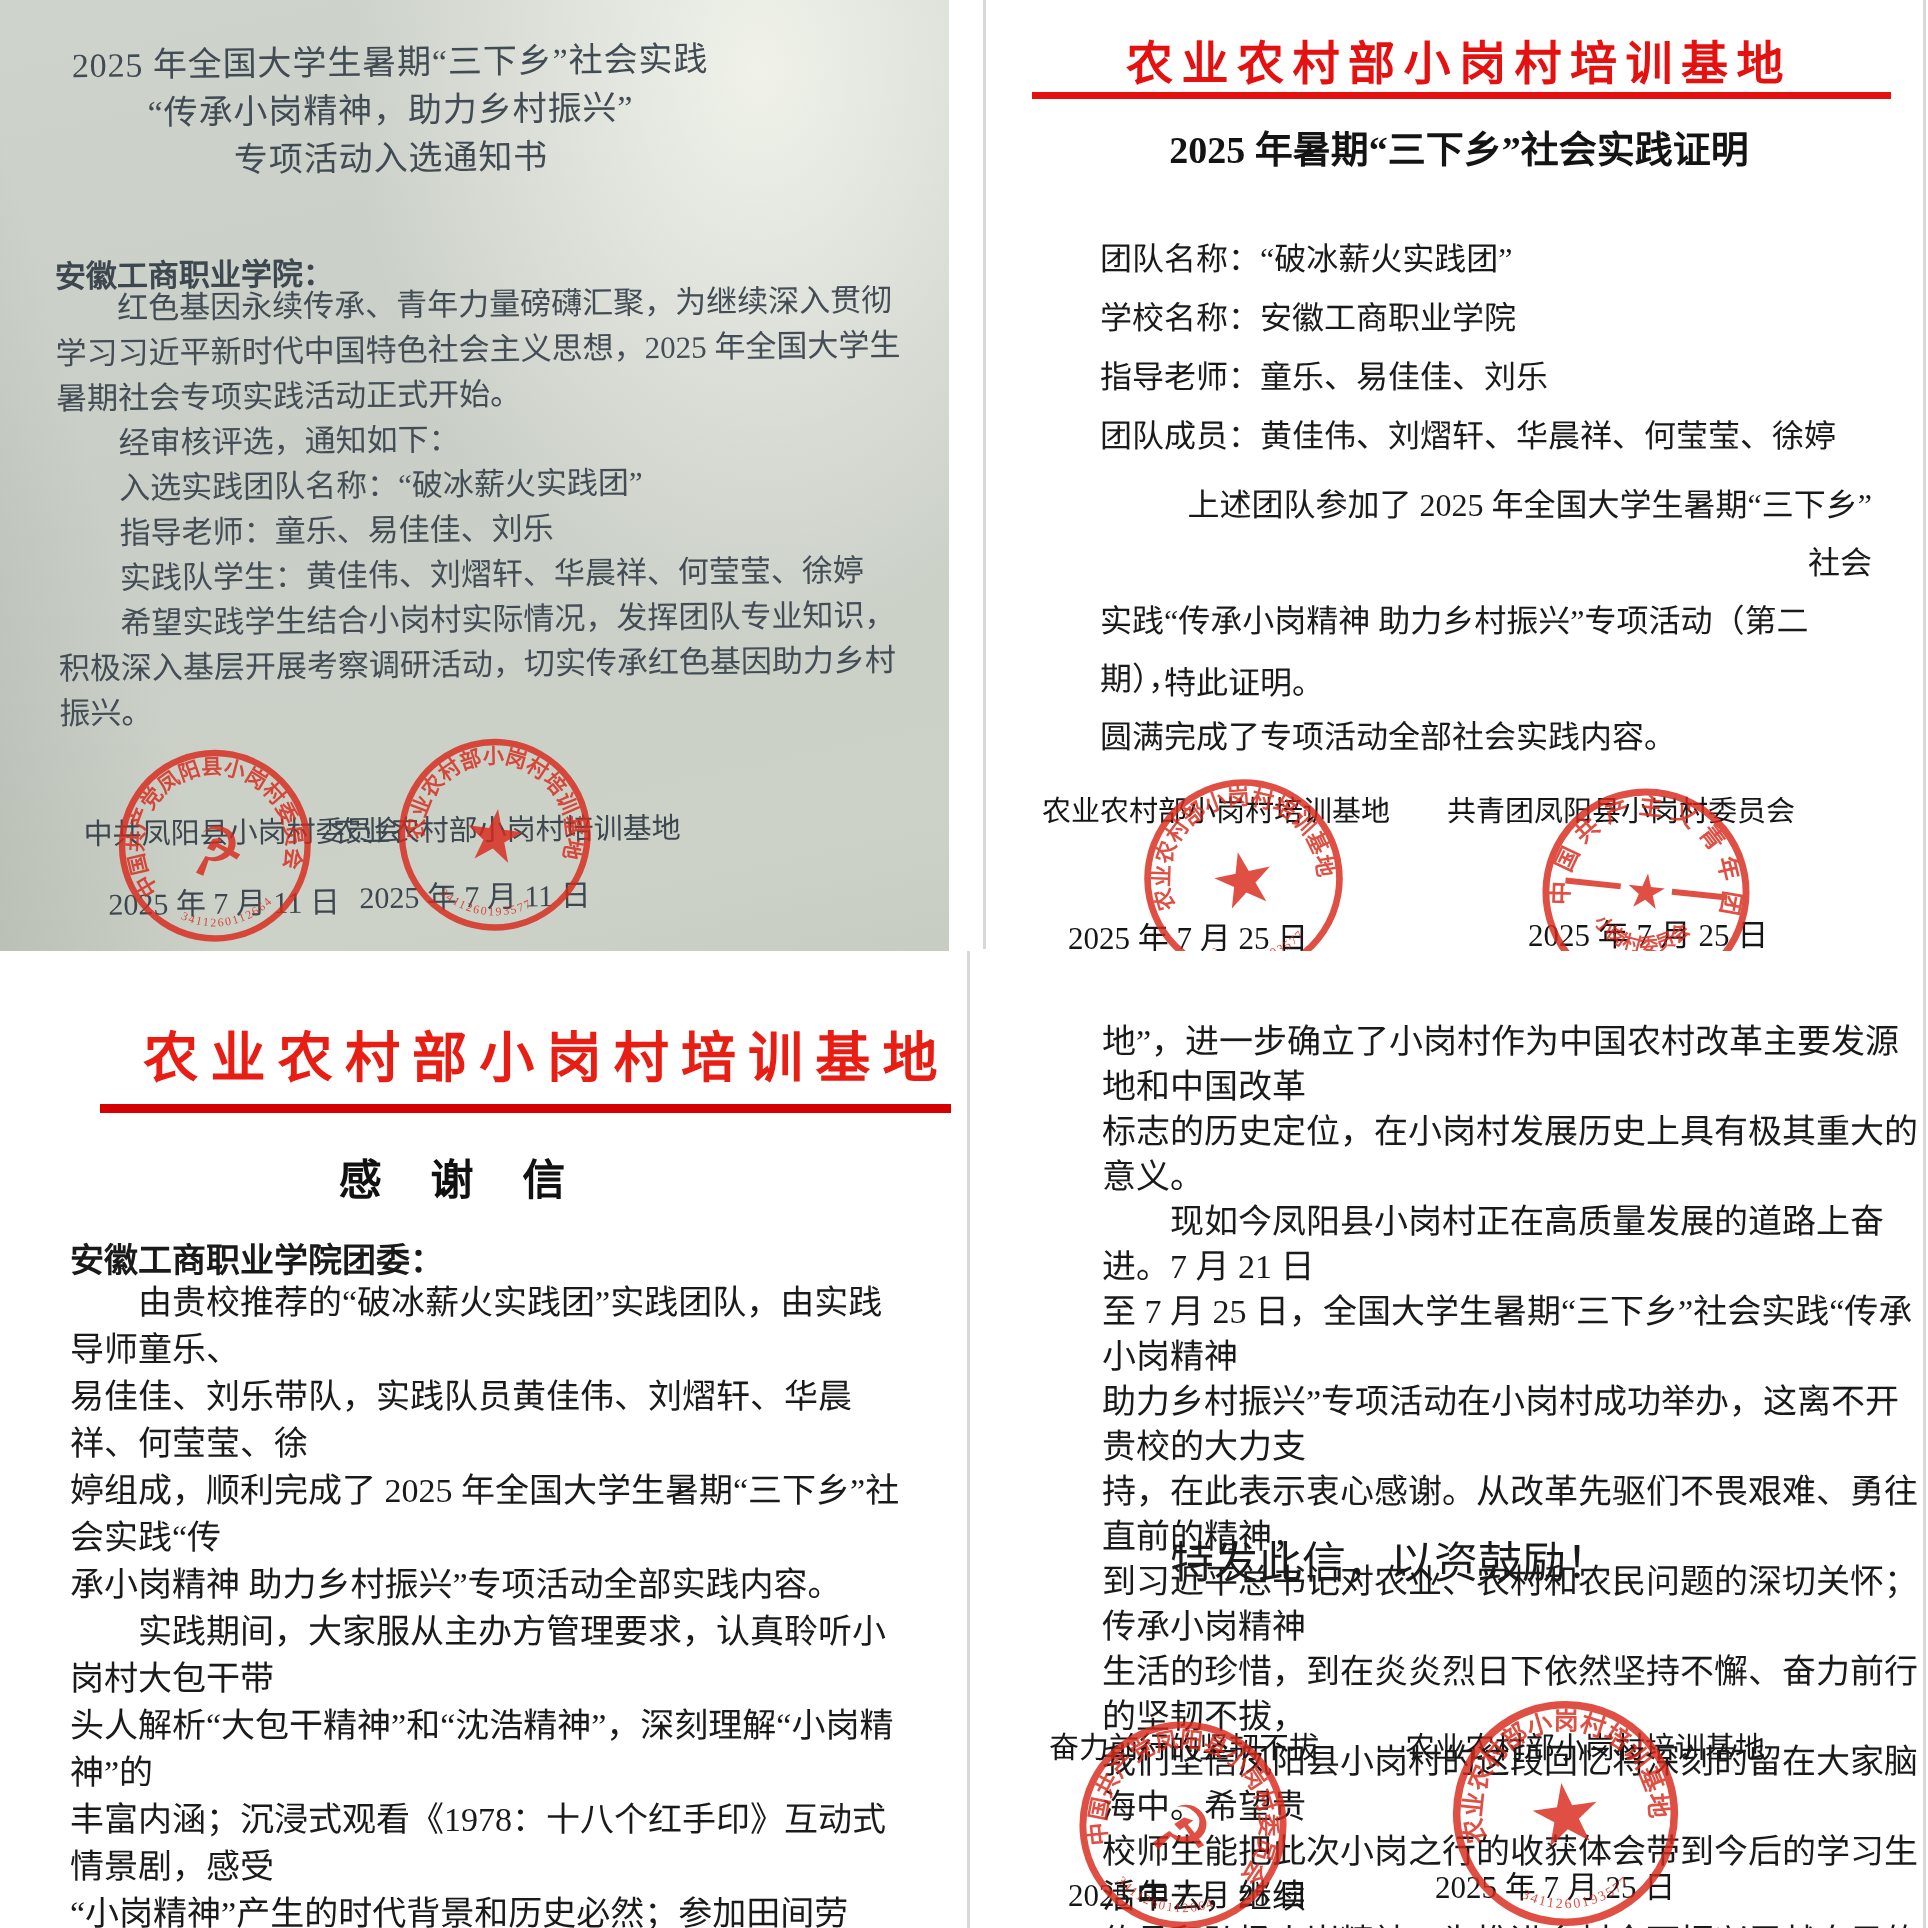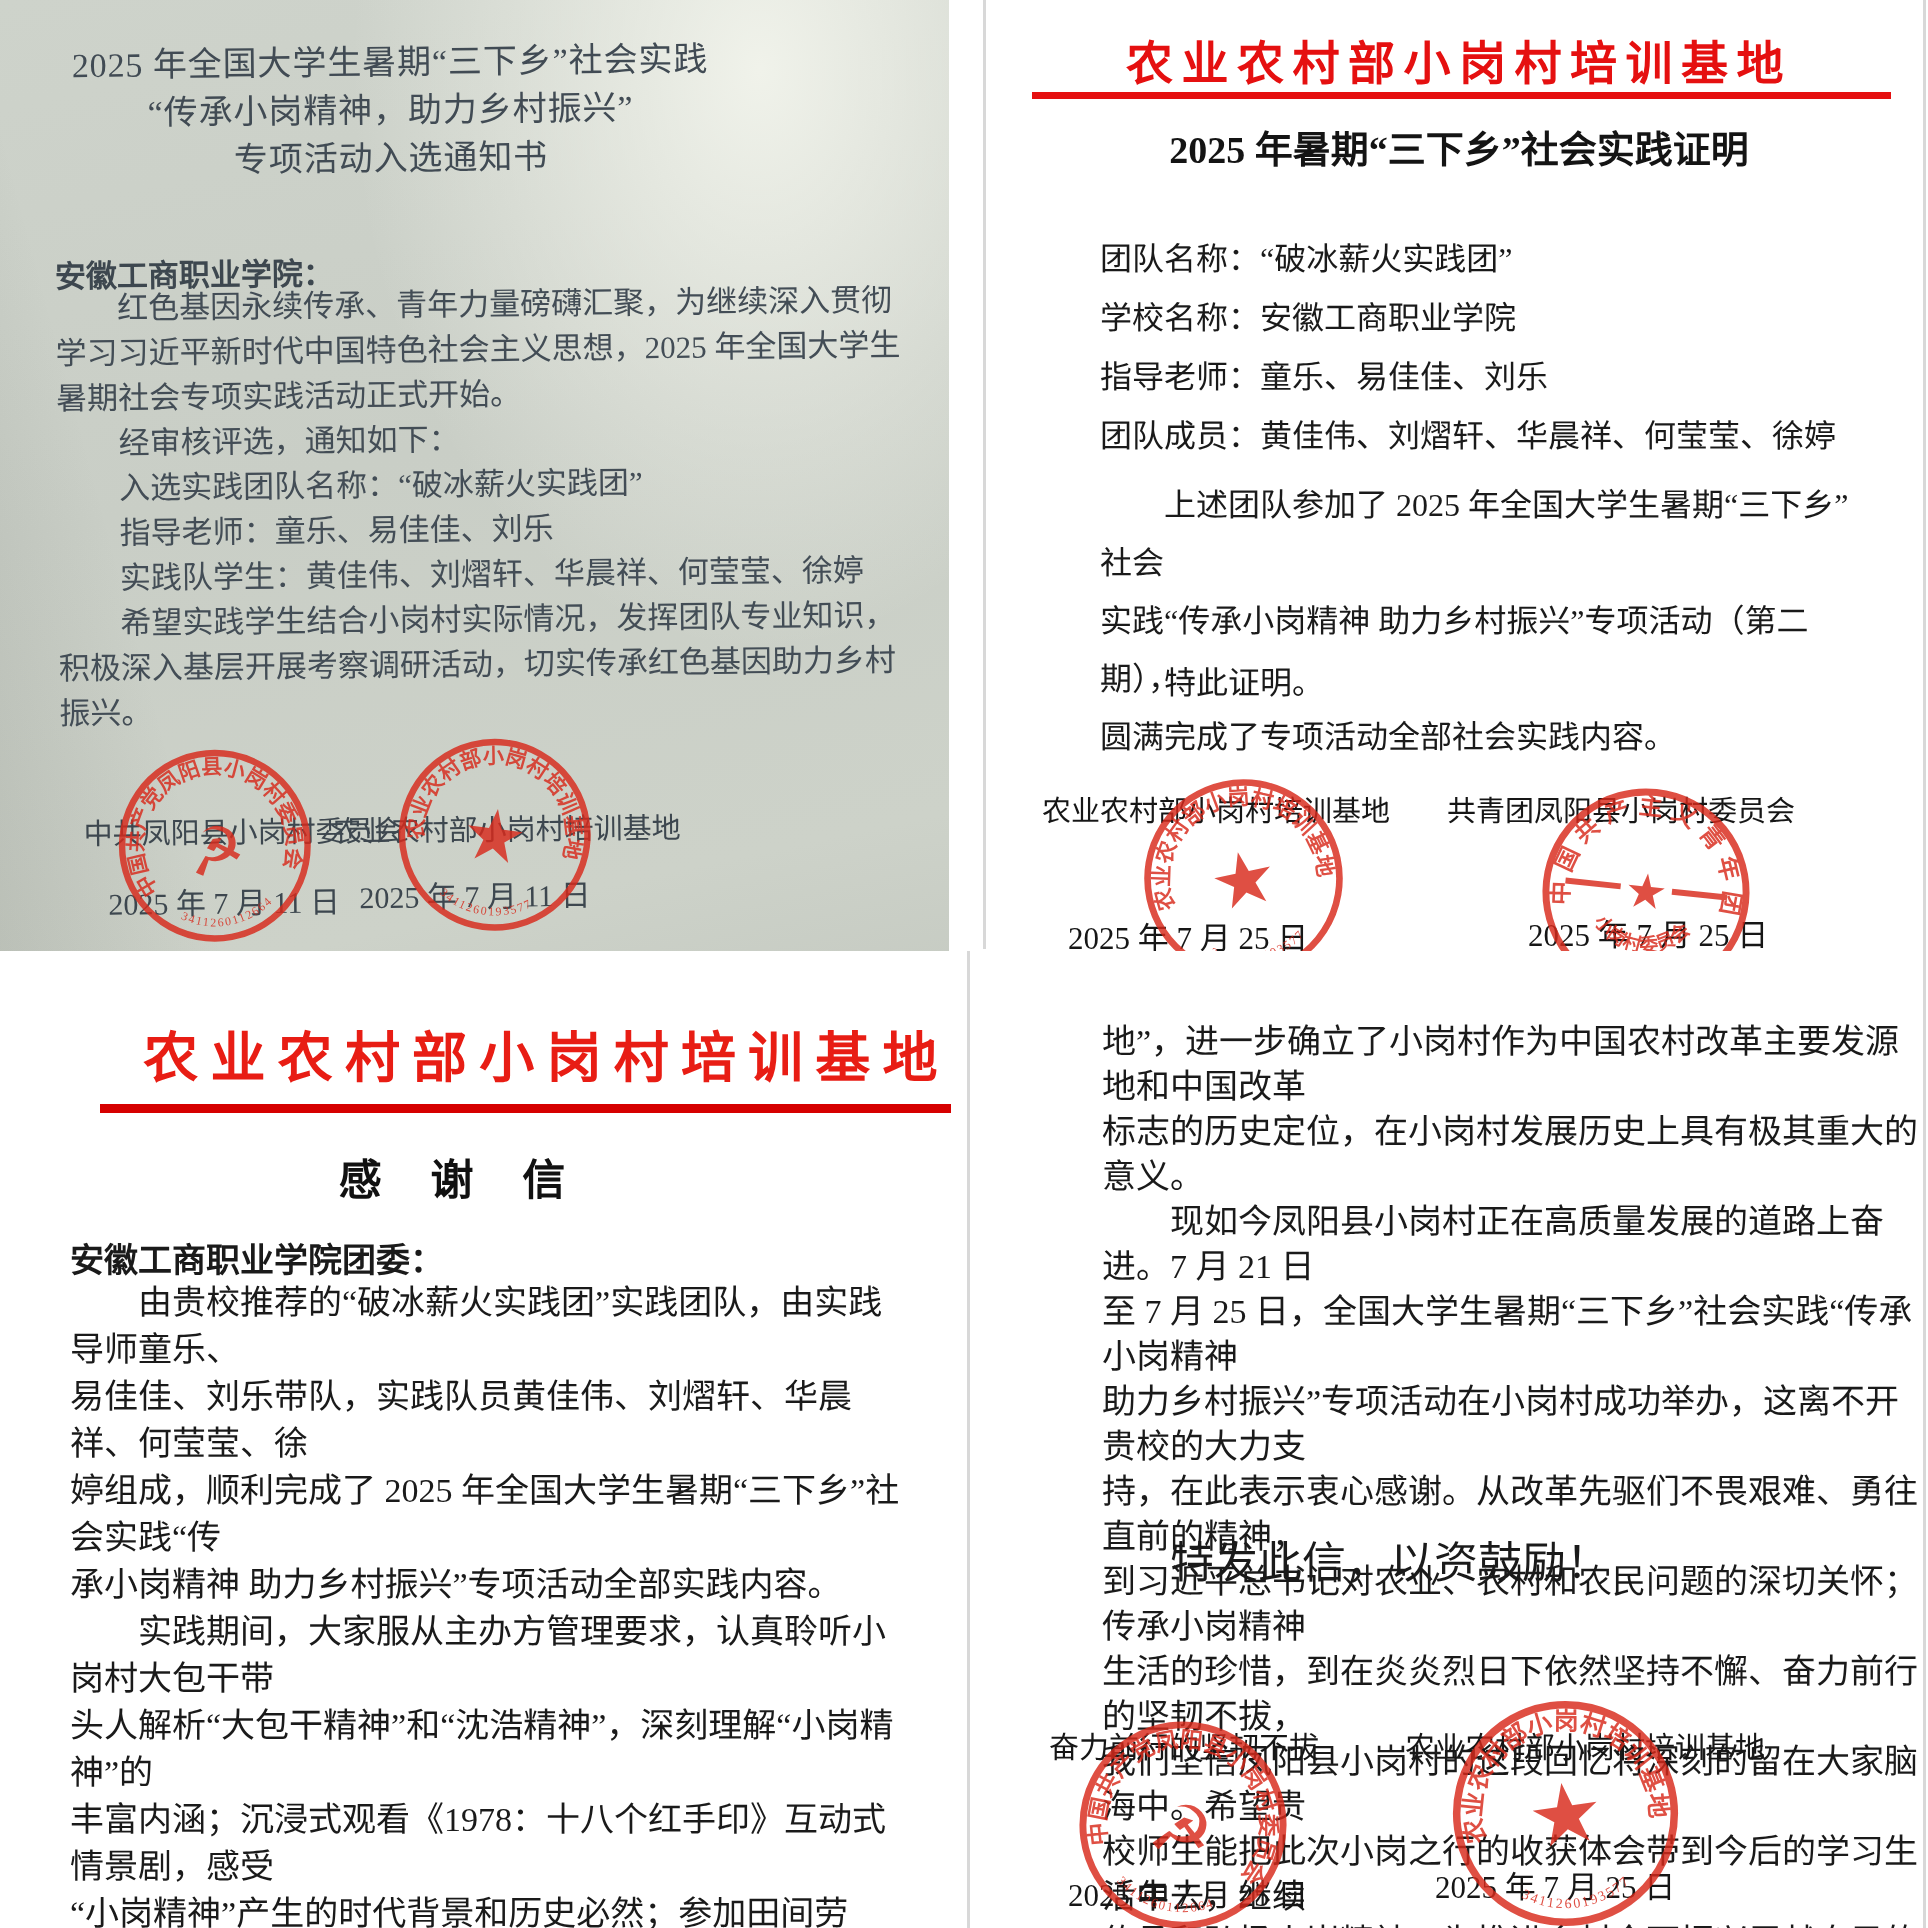--- a/index.html
+++ b/index.html
@@ -29,21 +29,21 @@
 
   
   .cert{left:989px;top:0;width:940px;height:949px;}
   .tr-letterhead{position:absolute;top:24.5px;left:0;width:100%;text-align:center;
       font-size:47px;font-weight:700;letter-spacing:8.5px;color:#e51010;white-space:nowrap;}
   .tr-rule{position:absolute;top:92px;left:43px;width:859px;height:6.6px;background:#e51010;}
   .tr-title{position:absolute;top:119px;left:0;width:100%;text-align:center;
       font-size:38px;font-weight:700;color:#141414;white-space:nowrap;}
   .tr-fields{position:absolute;top:230px;left:111px;width:791px;font-size:32px;line-height:59px;}
   .tr-body{position:absolute;top:476px;left:111px;width:772px;font-size:32px;line-height:58px;}
-  .ind68{text-indent:64px;}
+  .ind68{text-indent:64px;text-align:right;}
   .tr-closing{position:absolute;top:657px;left:175px;font-size:32px;}
   .doc-sig{position:absolute;font-size:29px;white-space:nowrap;color:#161616;}
   .doc-date{position:absolute;font-size:31px;white-space:nowrap;color:#161616;}
 
   
   .letter{left:0;top:951px;width:964px;height:977px;}
   .bl-letterhead{position:absolute;top:62px;left:132px;width:829px;text-align:center;
       font-size:55px;font-weight:700;letter-spacing:12.2px;color:#e81d14;white-space:nowrap;}
   .bl-rule{position:absolute;top:153px;left:100px;width:851px;height:8.5px;background:#d60000;}
   .bl-title{position:absolute;top:194px;left:0;width:923px;text-align:center;

